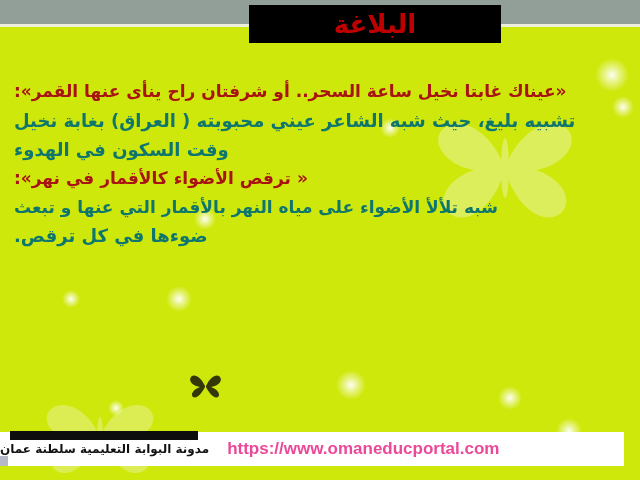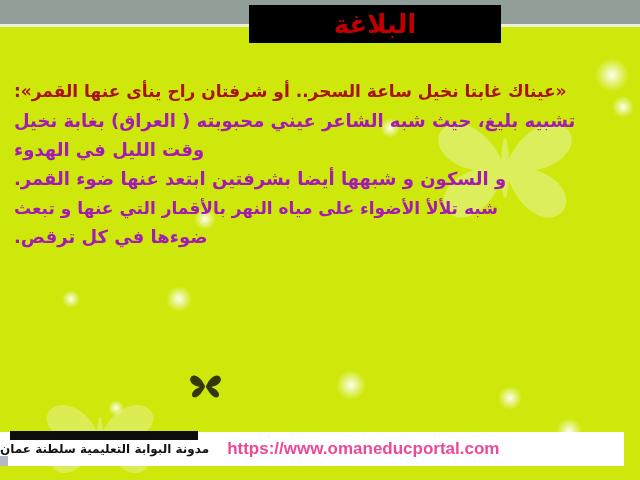--- a/index.html
+++ b/index.html
@@ -95,21 +95,21 @@
     line-height: 1.12;
     white-space: nowrap;
   }
   .line.quote {
     color: #a81313;
     font-weight: bold;
     font-size: 17px;
     margin-bottom: 10px;
   }
   .line.explain {
-    color: #a21caf;
+    color: #0f766e;
     font-weight: bold;
     font-size: 18px;
     margin-bottom: 9px;
   }
   .line.explain.small {
     font-size: 17px;
   }
 
   
   #footer-bar {
@@ -210,22 +210,22 @@
   <div class="sparkle" style="left:556px; top:418px; width:26px; height:26px;"></div>
   <div class="sparkle" style="left:108px; top:400px; width:16px; height:16px;"></div>
 
   <div id="title-box">
     <span id="title-text">البلاغة</span>
   </div>
 
   <div id="content">
     <div class="line quote">«عيناك غابتا نخيل ساعة السحر.. أو شرفتان راح ينأى عنها القمر»:</div>
     <div class="line explain">تشبيه بليغ، حيث شبه الشاعر عيني محبوبته ( العراق) بغابة نخيل</div>
-    <div class="line explain">وقت الليل في الهدوء</div>
-    <div class="line explain">و السكون و شبهها أيضا بشرفتين ابتعد عنها ضوء القمر.</div>
+    <div class="line explain">وقت السكون في الهدوء</div>
+    <div class="line quote">« ترقص الأضواء كالأقمار في نهر»:</div>
     <div class="line explain small">شبه تلألأ الأضواء على مياه النهر بالأقمار التي عنها و تبعث</div>
     <div class="line explain">ضوءها في كل ترقص.</div>
   </div>
 
   <div id="redaction-bar"></div>
   <div id="footer-bar">
     <span id="footer-arabic">مدونة البوابة التعليمية سلطنة عمان</span>
     <span id="footer-url">https://www.omaneducportal.com</span>
   </div>
   <div id="footer-left-tab"></div>

